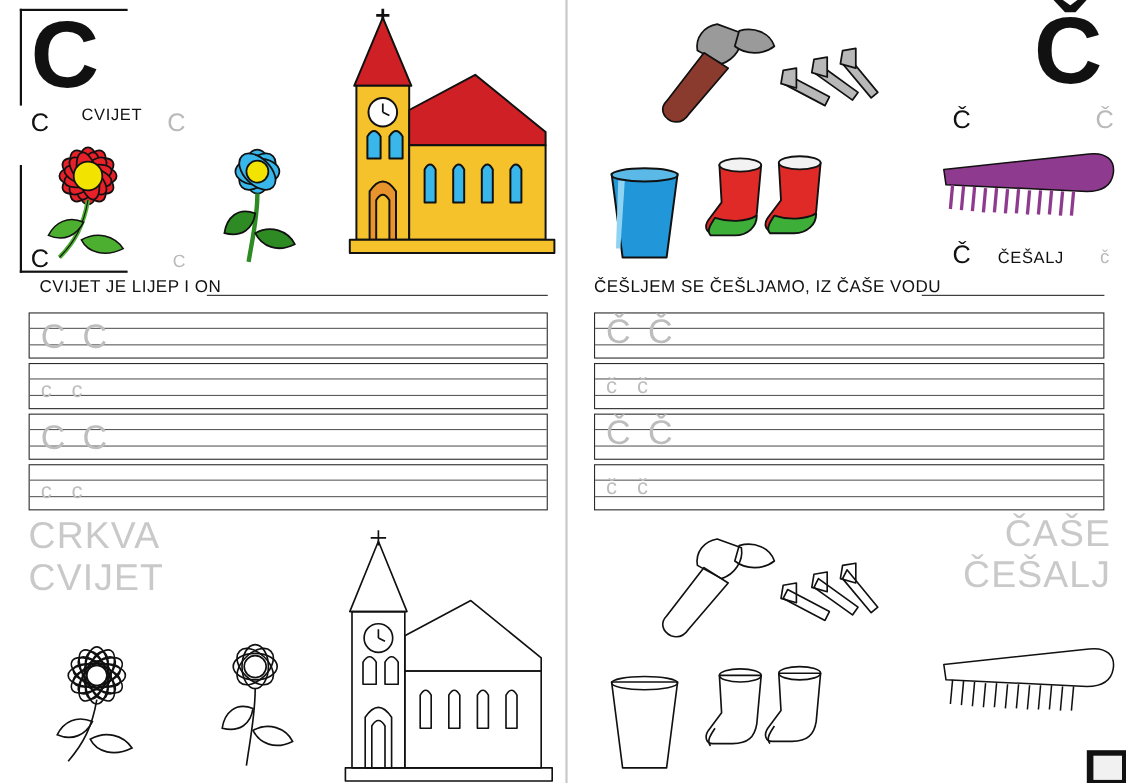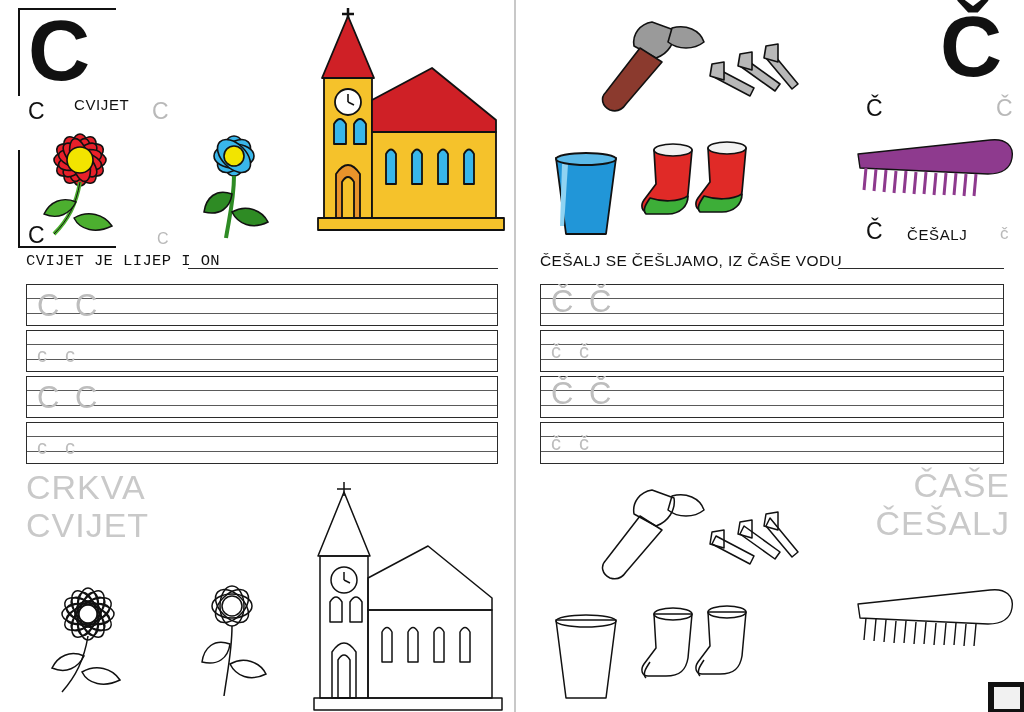--- a/index.html
+++ b/index.html
@@ -183,21 +183,21 @@
           <path d="M104 150 q5 -9 10 0 v30 h-10 z" fill="#39b6ea"></path>
           <path d="M130 150 q5 -9 10 0 v30 h-10 z" fill="#39b6ea"></path>
           <path d="M156 150 q5 -9 10 0 v30 h-10 z" fill="#39b6ea"></path>
           <path d="M182 150 q5 -9 10 0 v30 h-10 z" fill="#39b6ea"></path>
 
           <rect x="36" y="214" width="186" height="12" fill="#f5c22b"></rect>
         </g>
       </svg>
     </div>
 
-    <div class="sentence" style="left:26px;top:252px;font-family:Liberation Mono, monospace;">CVIJET JE LIJEP I ON</div>
+    <div class="sentence" style="left:36px;top:252px;">CVIJET JE LIJEP I ON</div>
     <div class="sentence-rule" style="left:188px;top:268px;width:310px;"></div>
 
     <div class="stave" style="left:26px;top:284px;width:472px;height:42px;">
       <div class="inner-line" style="top:13px;"></div>
       <div class="inner-line" style="top:28px;"></div>
       <div class="model" style="left:10px;top:5px;font-size:31px;">C</div>
       <div class="model" style="left:48px;top:5px;font-size:31px;">C</div>
     </div>
 
     <div class="stave" style="left:26px;top:330px;width:472px;height:42px;">
@@ -362,21 +362,21 @@
               <path d="M86 45 L84 67"></path>
               <path d="M96 45 L94 67"></path>
             <path d="M106 45 L104 67"></path>
               <path d="M116 46 L114 68"></path>
               <path d="M126 46 L124 68"></path>
           </g>
         </g>
       </svg>
     </div>
 
-    <div class="sentence" style="left:24px;top:252px;">ČEŠALJ SE ČEŠLJAMO, IZ ČAŠE VODU</div>
+    <div class="sentence" style="left:24px;top:252px;">ČEŠLJEM SE ČEŠLJAMO, IZ ČAŠE VODU</div>
     <div class="sentence-rule" style="left:322px;top:268px;width:166px;"></div>
 
     <div class="stave" style="left:24px;top:284px;width:464px;height:42px;">
       <div class="inner-line" style="top:13px;"></div>
       <div class="inner-line" style="top:28px;"></div>
       <div class="model" style="left:10px;top:1px;font-size:31px;">Č</div>
       <div class="model" style="left:48px;top:1px;font-size:31px;">Č</div>
     </div>
 
     <div class="stave" style="left:24px;top:330px;width:464px;height:42px;">

